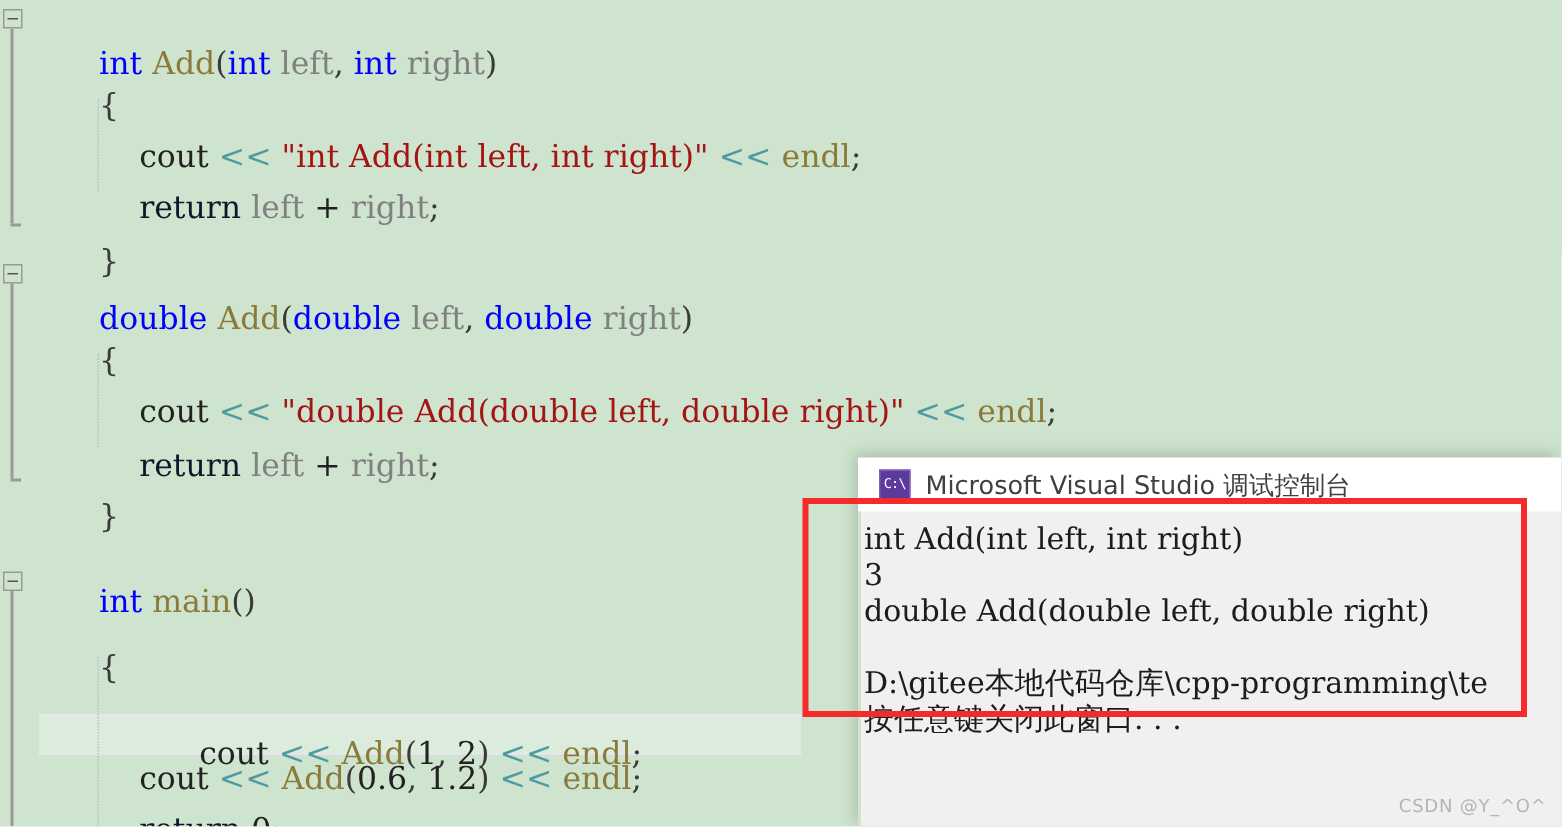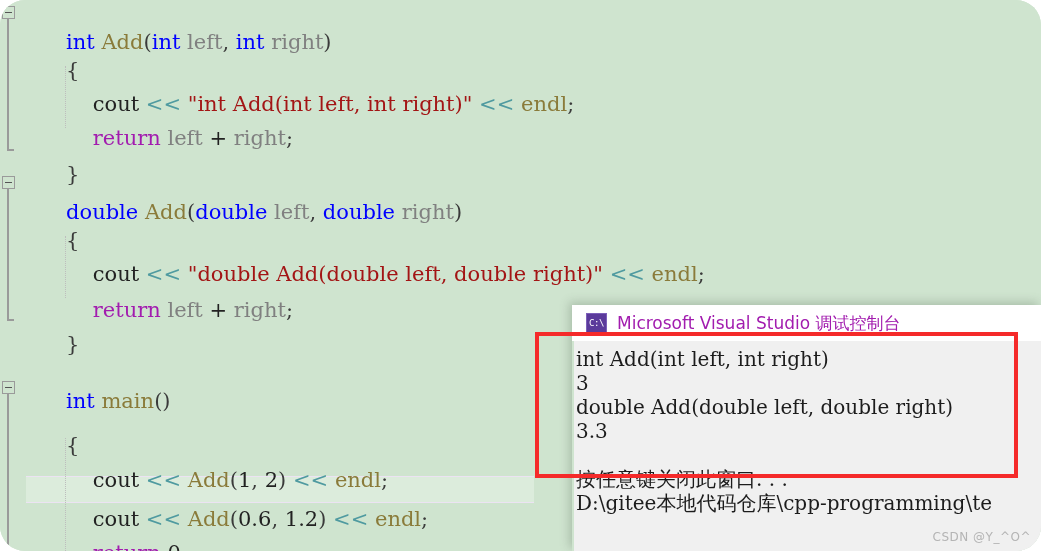--- a/index.html
+++ b/index.html
@@ -7,21 +7,20 @@
     padding: 0;
     background: #ffffff;
   }
   #screen {
     position: relative;
     width: 1041px;
     height: 551px;
     overflow: hidden;
     background: #cfe4cf;
     font-family: "DejaVu Serif", "Liberation Serif", serif;
-    border-radius: 25px;
   }
 
   
   #editor {
     position: absolute;
     left: 0; top: 0;
     width: 1041px; height: 551px;
     background: #cfe4cf;
   }
   .code-line {
@@ -35,21 +34,21 @@
     color: #222222;
   }
   .code-text { padding-left: 26px; display: inline-block; }
 
   
   .kw   { color: #0000ff; }
   .fn   { color: #8a7b3a; }
   .id   { color: #808080; }
   .str  { color: #a31515; }
   .op   { color: #4f9aa0; }
-  .ret  { color: #a21caf; }
+  .ret  { color: #0f172a; }
   .punc { color: #3a3a3a; }
   .num  { color: #222222; }
   .plain{ color: #222222; }
 
   
   .cur-line-bg {
     position: absolute;
     left: 26px;
     width: 508px;
     height: 27px;
@@ -123,21 +122,21 @@
   #console-icon span {
     color: #ffffff;
     font-family: "DejaVu Sans Mono", "Liberation Mono", monospace;
     font-size: 9px;
     line-height: 1;
     letter-spacing: -0.5px;
   }
   #console-title-text {
     font-family: "DejaVu Sans", "Liberation Sans", sans-serif;
     font-size: 17px;
-    color: #a21caf;
+    color: #404040;
     white-space: nowrap;
   }
   #console-body {
     padding: 6px 0 0 4px;
     background: #f0f0f0;
     height: 210px;
   }
   .console-line {
     font-family: "DejaVu Serif", "Liberation Serif", serif;
     font-size: 20px;
@@ -246,21 +245,21 @@
     </div>
 
     <div class="code-line" style="top:359px;">
       <span class="code-text"><span class="kw">int</span> <span class="fn">main</span><span class="punc">()</span></span>
     </div>
 
     <div class="code-line" style="top:403px;">
       <span class="code-text"><span class="punc">{</span></span>
     </div>
 
-    <div class="code-line" style="top:438px;">
+    <div class="code-line" style="top:460px;padding-left:40px;">
       <span class="code-text">    <span class="plain">cout</span> <span class="op">&lt;&lt;</span> <span class="fn">Add</span><span class="punc">(</span><span class="num">1</span><span class="punc">,</span> <span class="num">2</span><span class="punc">)</span> <span class="op">&lt;&lt;</span> <span class="fn">endl</span><span class="punc">;</span></span>
     </div>
 
     <div class="code-line" style="top:477px;">
       <span class="code-text">    <span class="plain">cout</span> <span class="op">&lt;&lt;</span> <span class="fn">Add</span><span class="punc">(</span><span class="num">0.6</span><span class="punc">,</span> <span class="num">1.2</span><span class="punc">)</span> <span class="op">&lt;&lt;</span> <span class="fn">endl</span><span class="punc">;</span></span>
     </div>
 
     <div class="code-line" style="top:511px;">
       <span class="code-text">    <span class="ret">return</span> <span class="num">0</span><span class="punc">;</span></span>
     </div>
@@ -275,24 +274,23 @@
       </div>
       <div id="console-title-text">Microsoft Visual Studio 调试控制台</div>
     </div>
 
     <div class="console-left-edge"></div>
 
     <div id="console-body">
       <div class="console-line">int Add(int left, int right)</div>
       <div class="console-line">3</div>
       <div class="console-line">double Add(double left, double right)</div>
-      <div class="console-line">3.3</div>
       <div class="console-line console-blank"></div>
+      <div class="console-line">D:\gitee本地代码仓库\cpp-programming\te</div>
       <div class="console-line">按任意键关闭此窗口. . .</div>
-      <div class="console-line">D:\gitee本地代码仓库\cpp-programming\te</div>
     </div>
 
   </div>
 
   <div id="red-rect"></div>
 
   <div id="watermark">CSDN @Y_^O^</div>
 
 </div>
 

